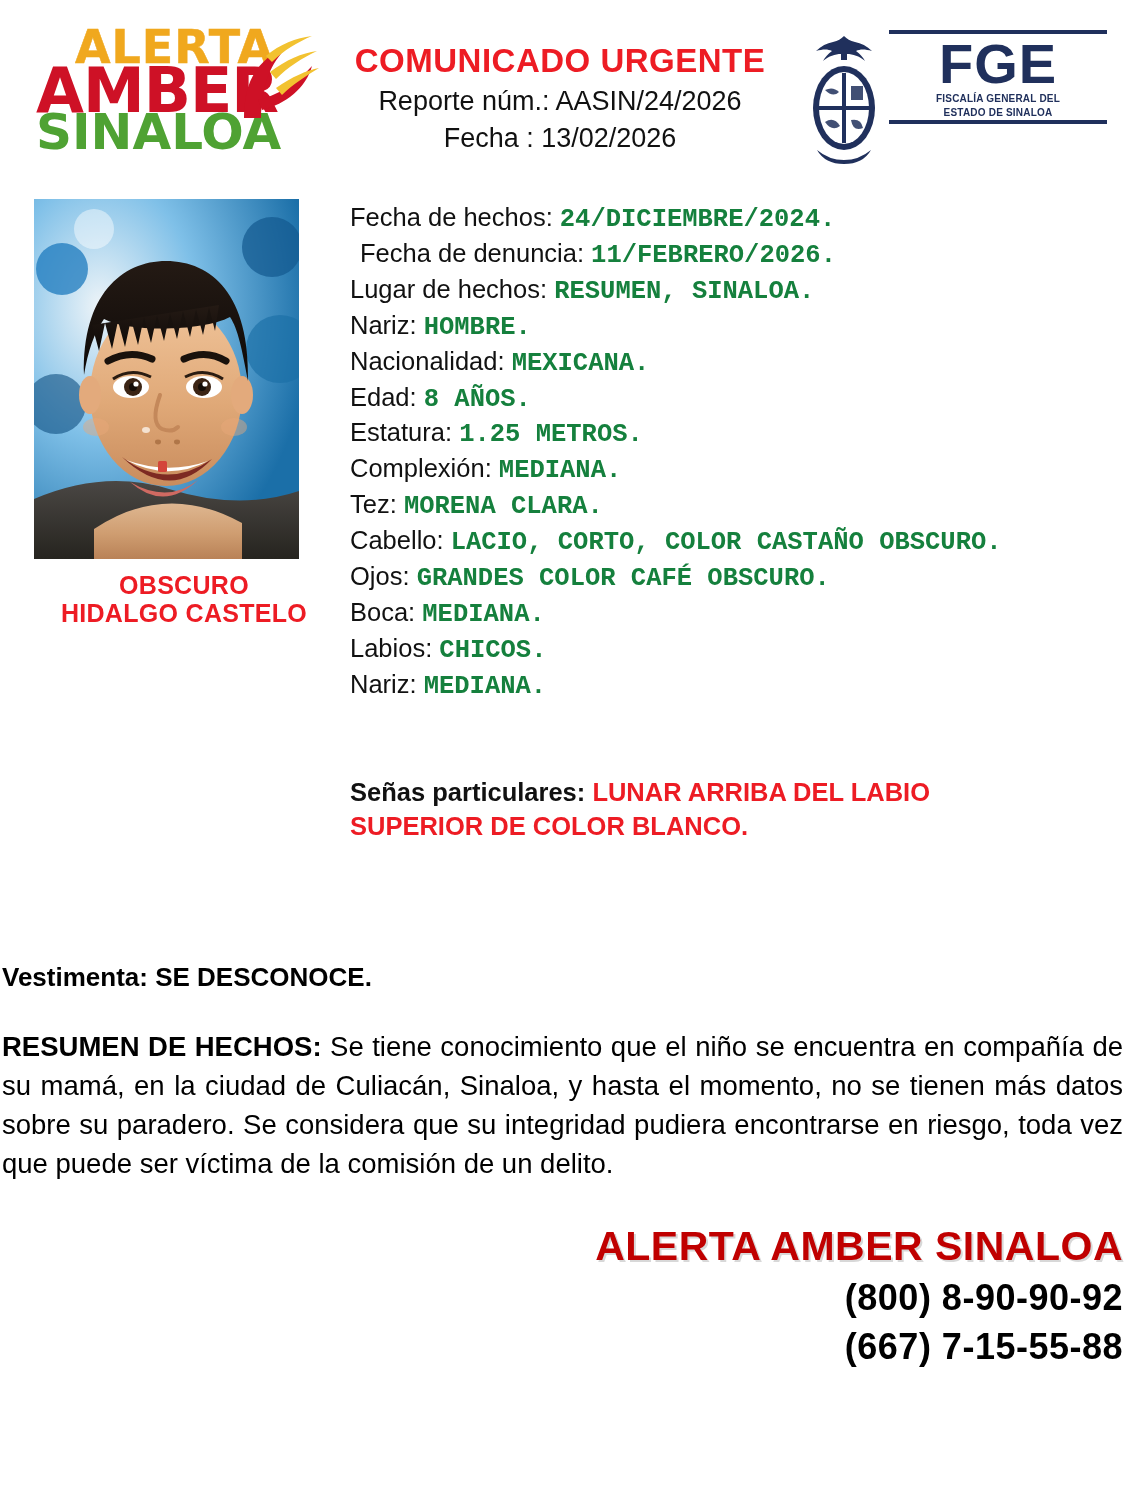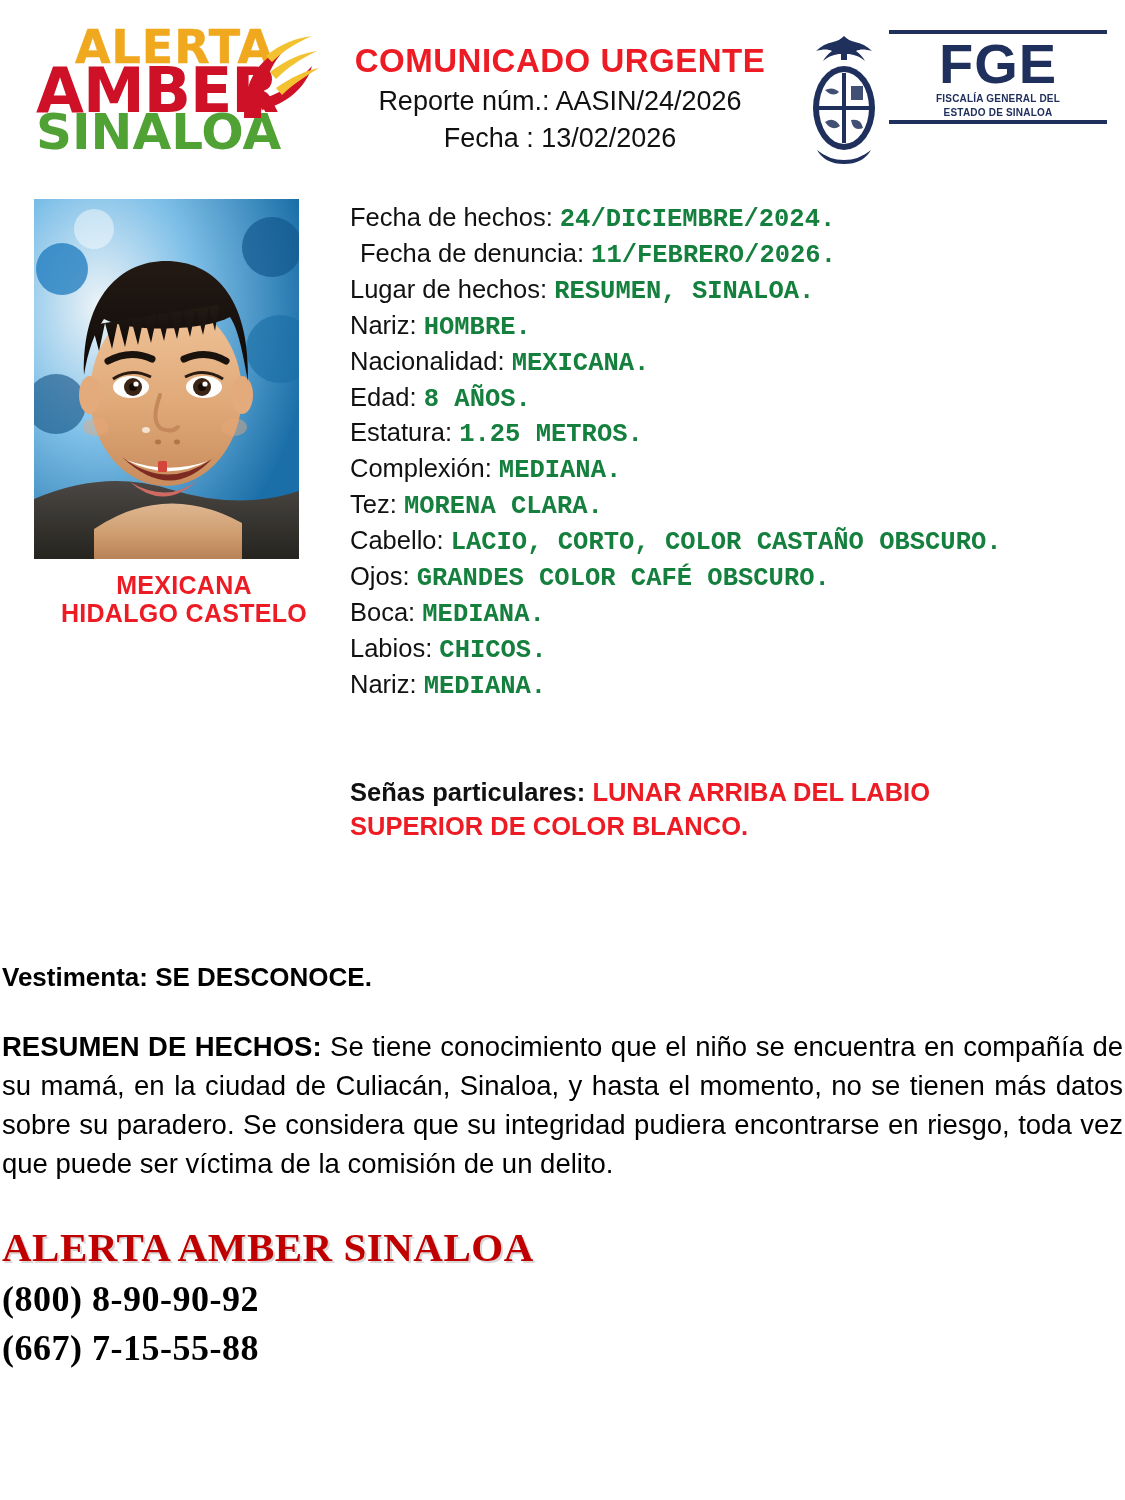--- a/index.html
+++ b/index.html
@@ -188,22 +188,21 @@
     font-size: 27.5px;
     line-height: 1.42;
     text-align: justify;
     color: #000000;
   }
   .resumen .lbl { font-weight: 700; }
 
   
   .footer {
     margin-top: 40px;
-    text-align: left;
-    font-family: Liberation Serif, serif;
+    text-align: right;
   }
   .footer-title {
     font-size: 41px;
     font-weight: 700;
     color: #C00000;
     letter-spacing: 0.5px;
     text-shadow: 2px 2px 0 #d8d8d8;
   }
   .footer-phone {
     font-size: 36px;
@@ -318,21 +317,21 @@
         <path d="M88 258 q44 34 90 2 q-42 44 -90 -2 Z" fill="#7d2a22"></path>
         <path d="M92 261 q42 22 82 1 q-40 14 -82 -1 Z" fill="#ffffff"></path>
         <rect x="124" y="262" width="9" height="11" rx="1.5" fill="#d4453a"></rect>
         <path d="M96 283 q38 22 68 -2 q-34 32 -68 2 Z" fill="#cf6a62"></path>
         <ellipse cx="112" cy="231" rx="4" ry="3" fill="#f7e9dc" opacity="0.9"></ellipse>
         <ellipse cx="62" cy="228" rx="13" ry="9" fill="#e9a87a" opacity="0.45"></ellipse>
         <ellipse cx="200" cy="228" rx="13" ry="9" fill="#e9a87a" opacity="0.45"></ellipse>
       </svg>
     </div>
     <div class="victim-name">
-      <div>MEXICANA</div>
+      <div>OBSCURO</div>
       <div>HIDALGO CASTELO</div>
     </div>
   </div>
 
   <div class="details-col">
     <div class="detail-line"><span>Fecha de hechos:</span> <span class="val">24/DICIEMBRE/2024.</span></div>
     <div class="detail-line indent"><span>Fecha de denuncia:</span> <span class="val">11/FEBRERO/2026.</span></div>
     <div class="detail-line"><span>Lugar de hechos:</span> <span class="val">RESUMEN, SINALOA.</span></div>
     <div class="detail-line"><span>Nariz:</span> <span class="val">HOMBRE.</span></div>
     <div class="detail-line"><span>Nacionalidad:</span> <span class="val">MEXICANA.</span></div>

